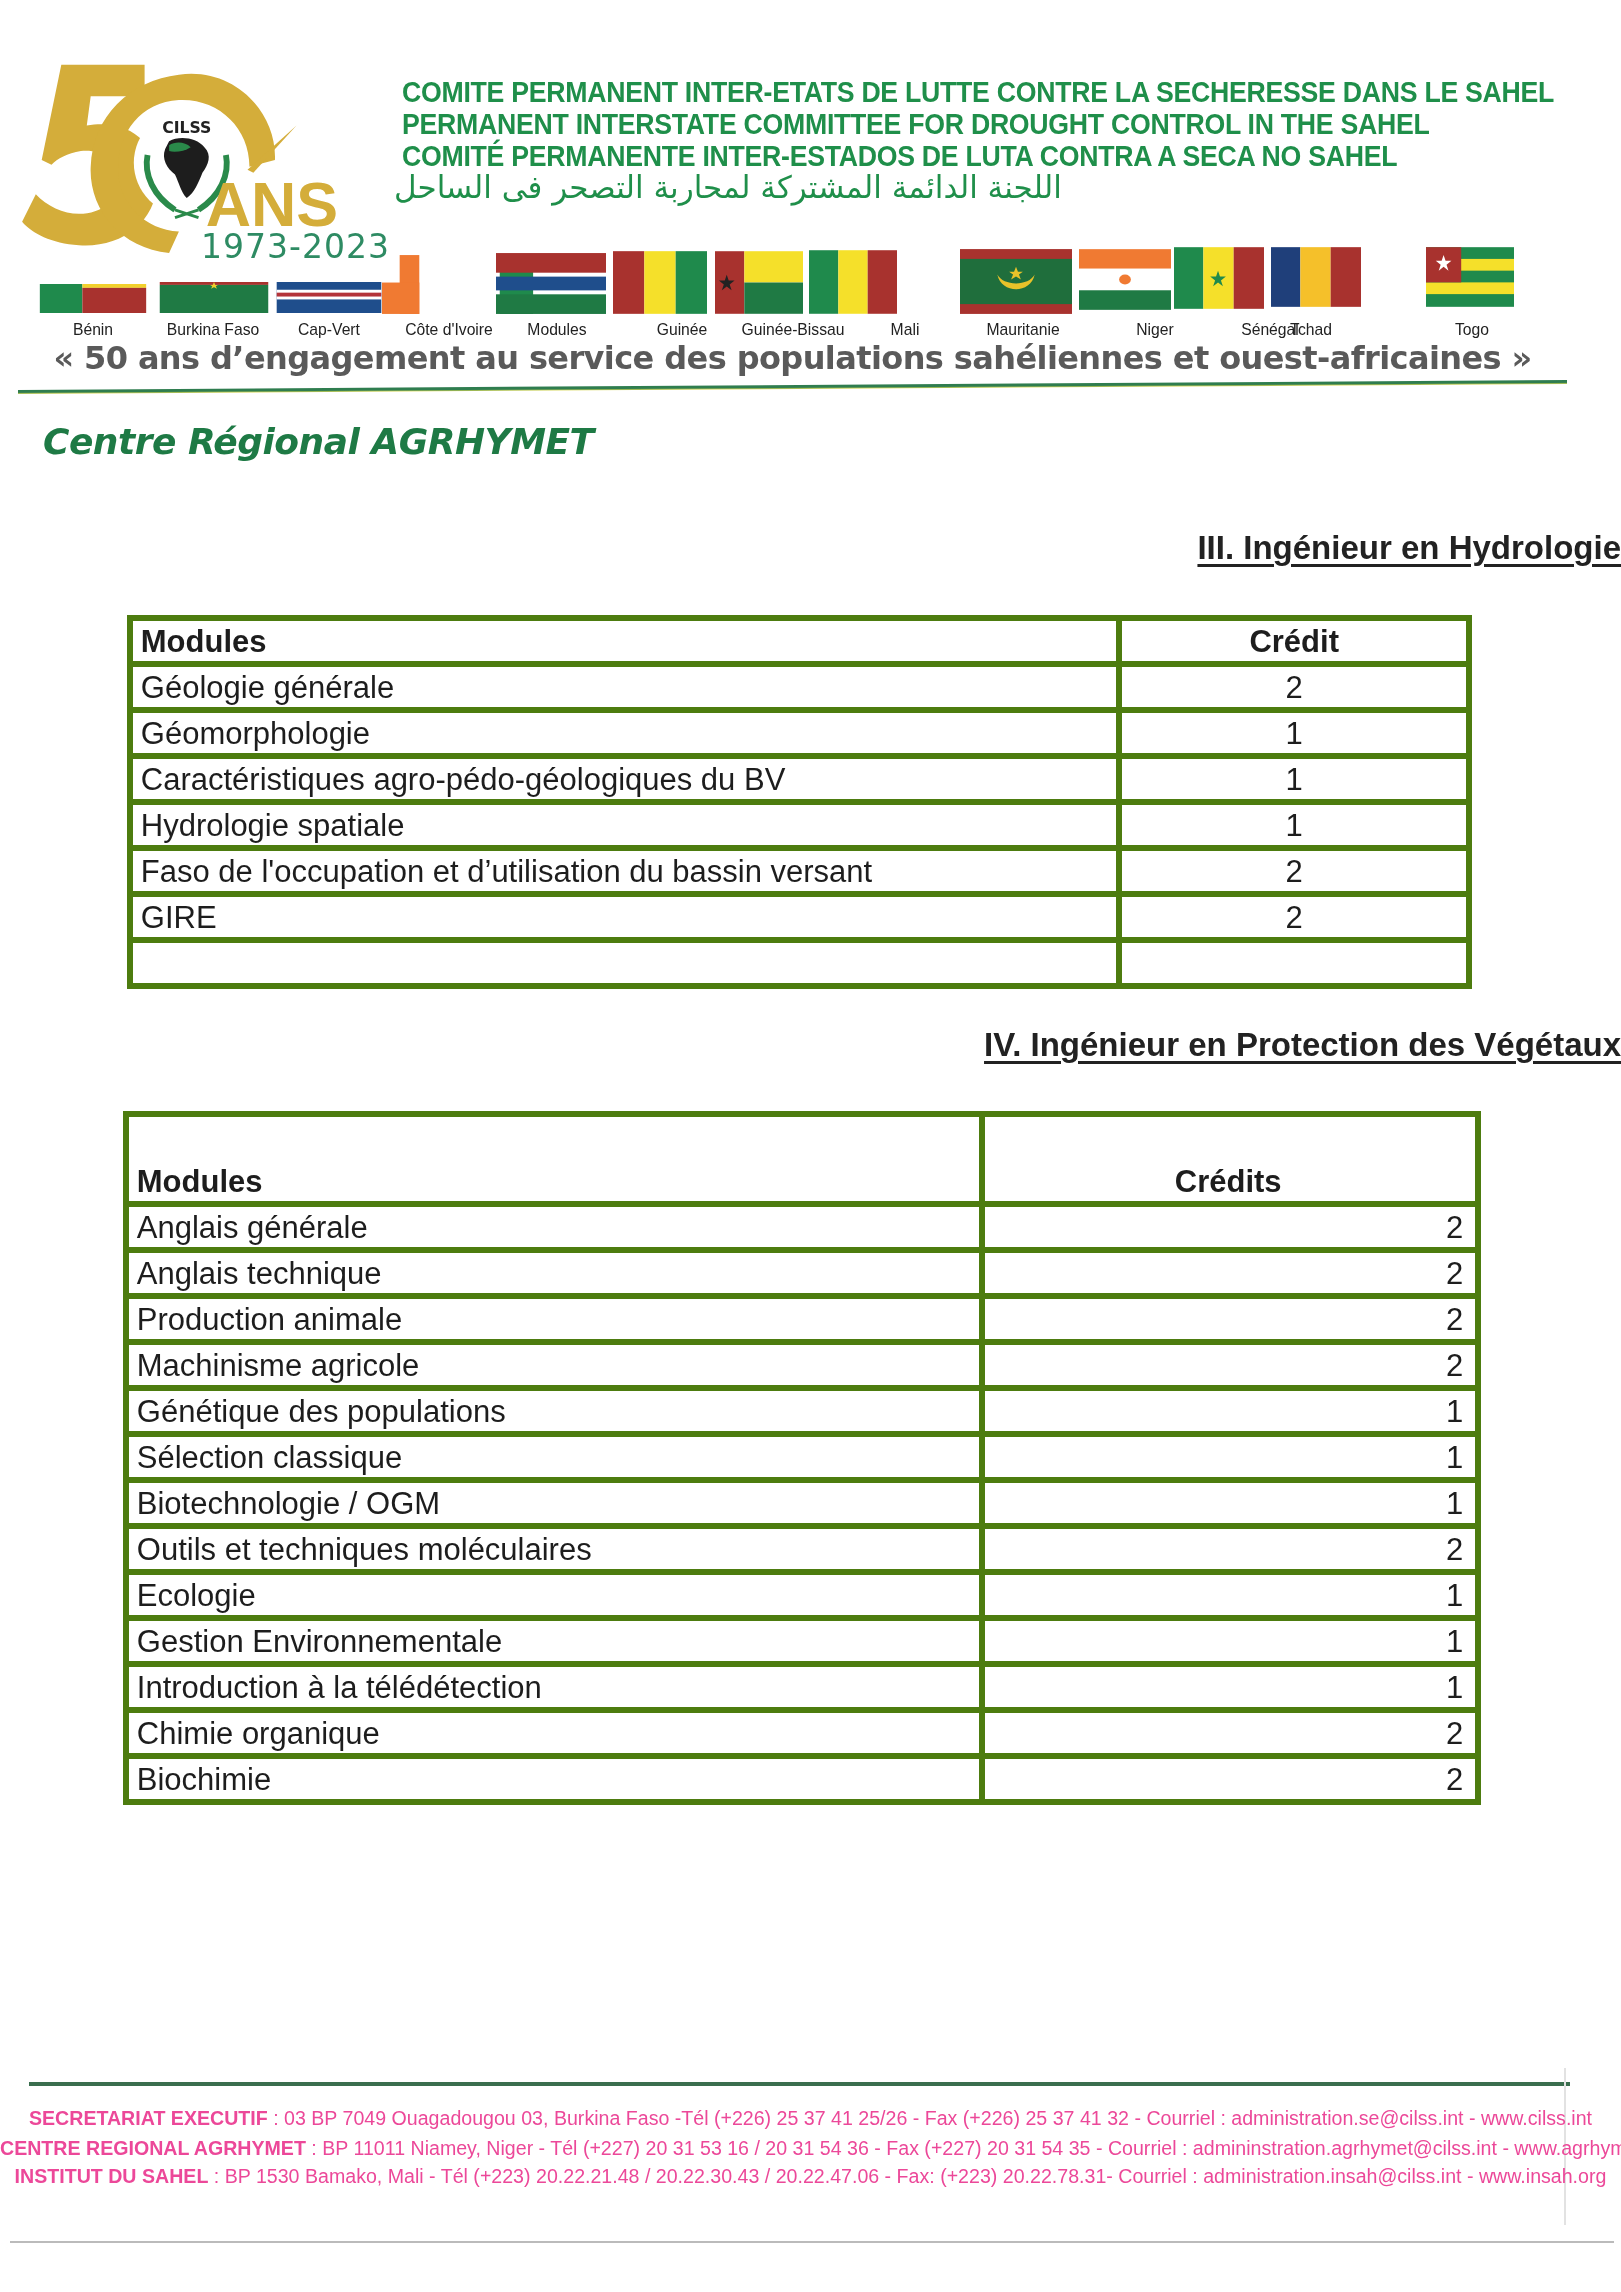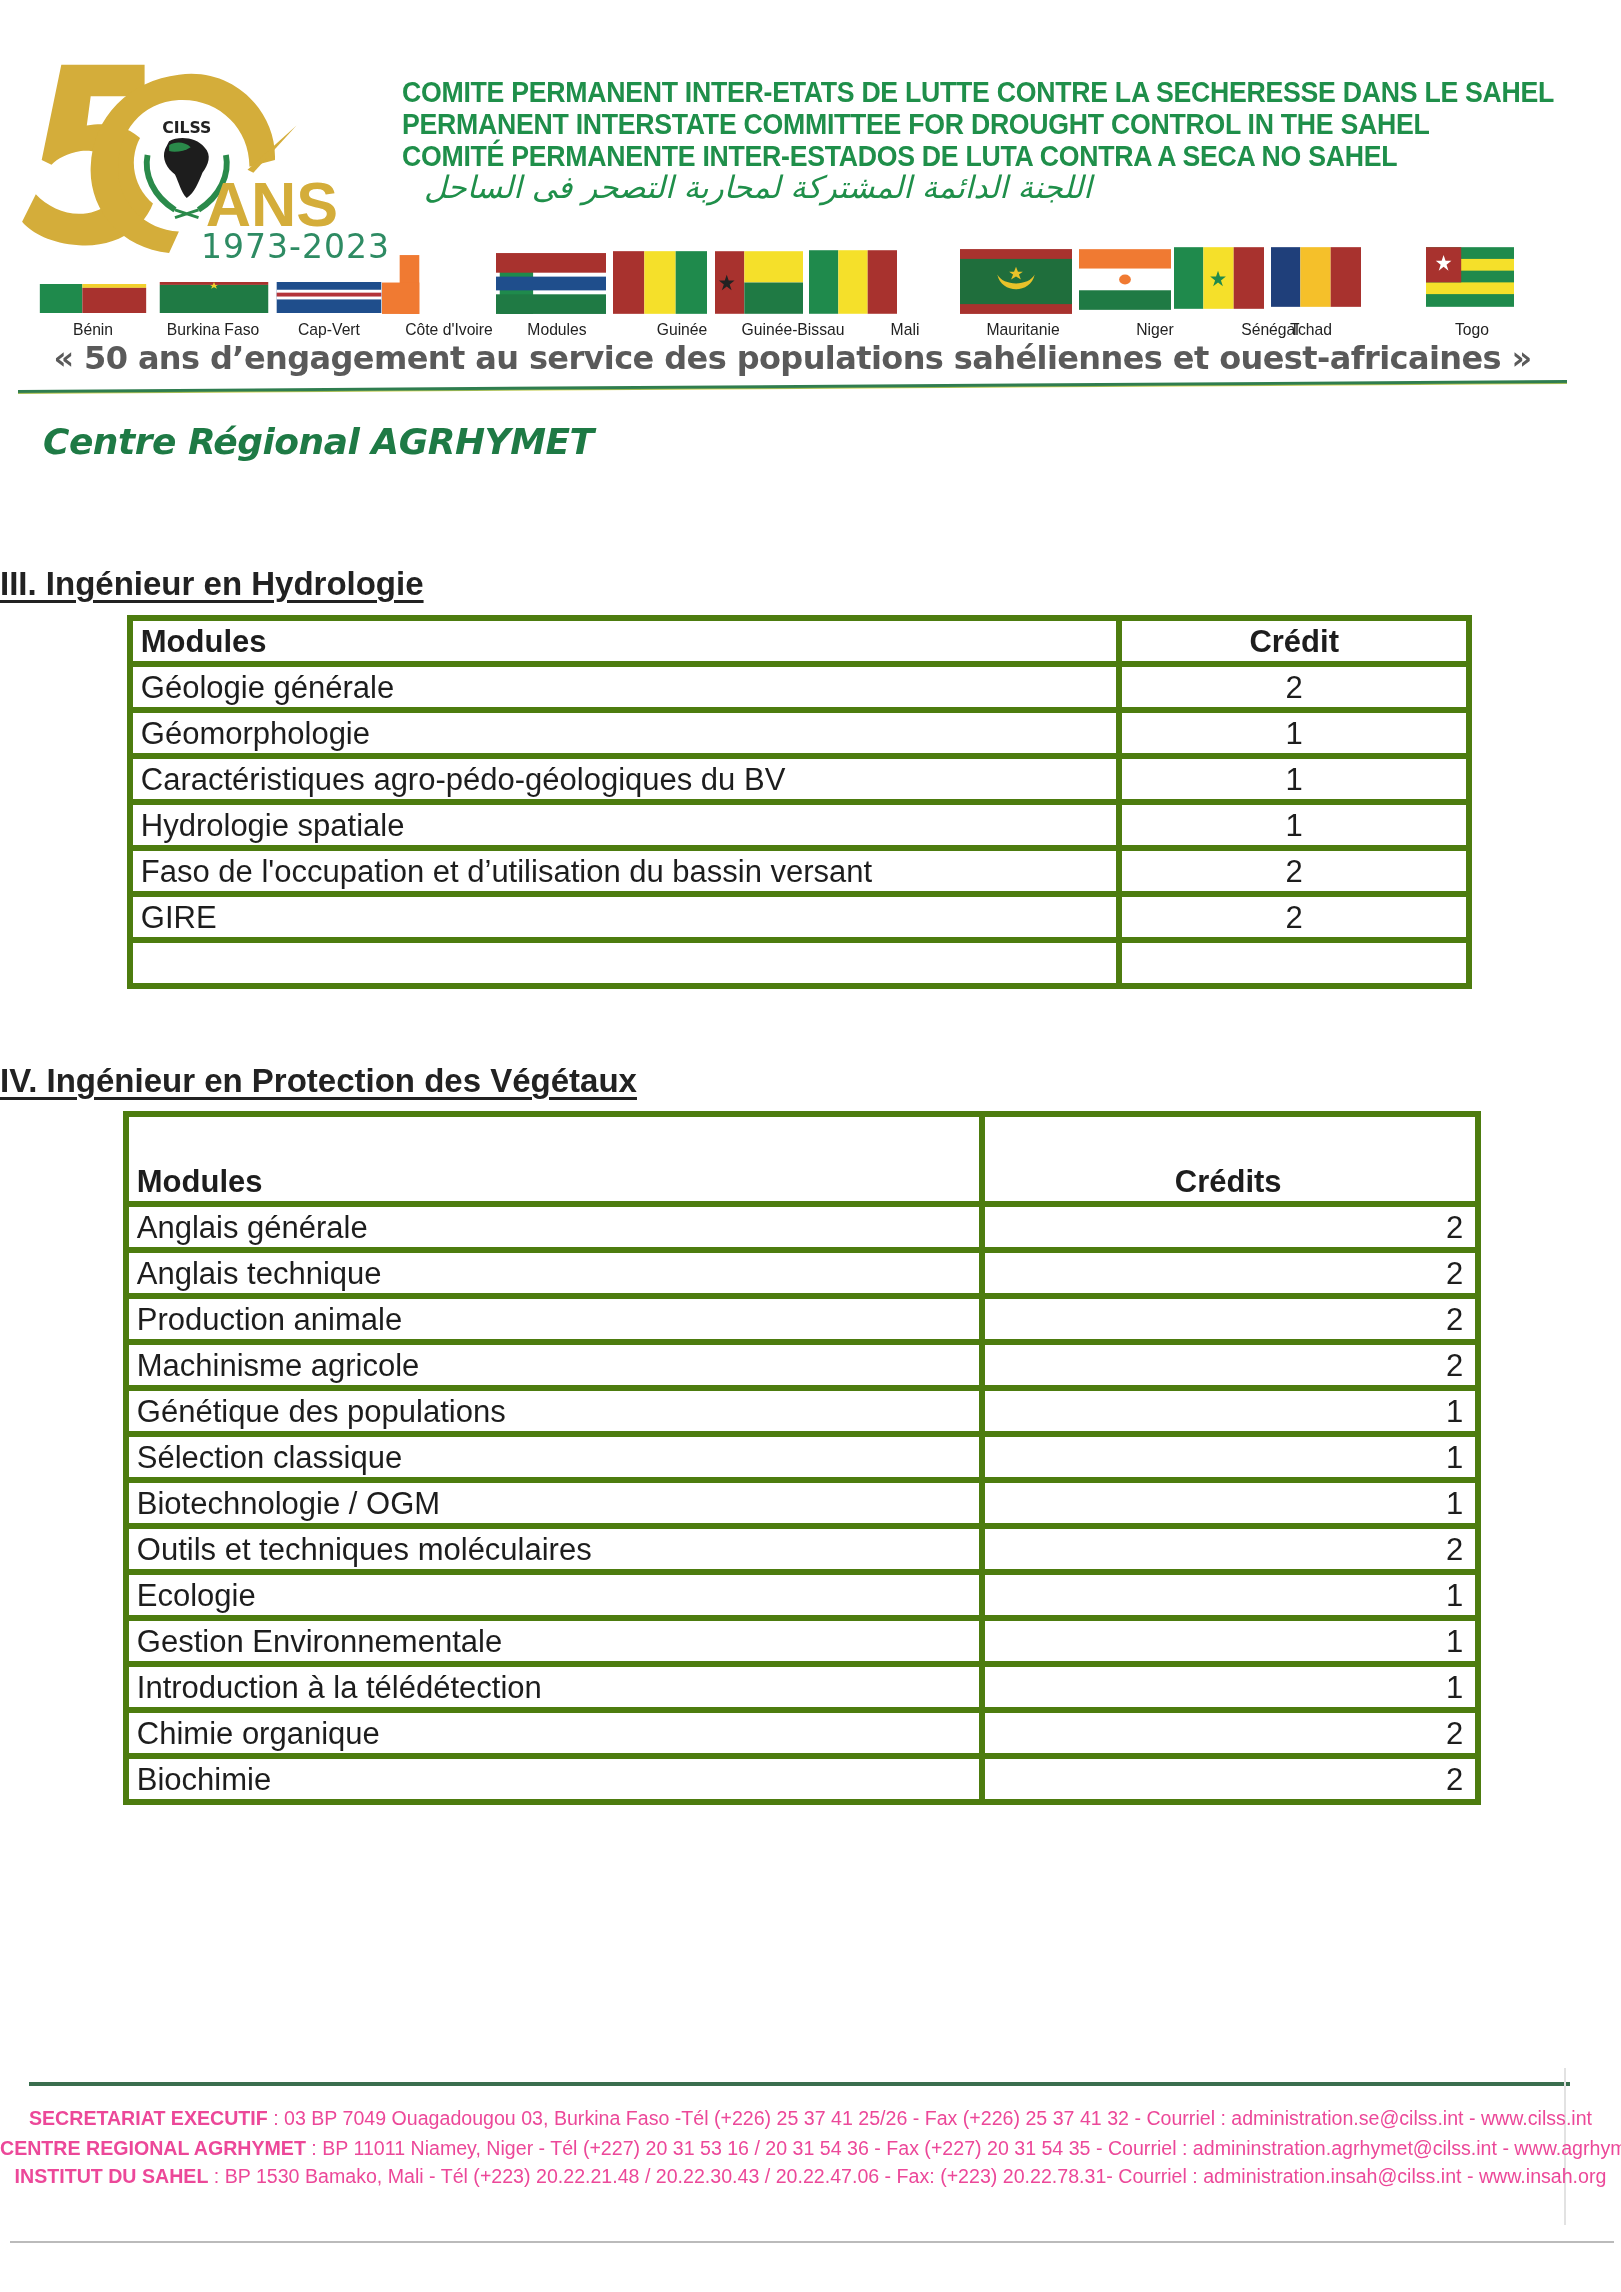--- a/index.html
+++ b/index.html
@@ -8,33 +8,33 @@
 
   
   .logo-50 { left:21.6px; top:57px; width:353px; height:196px; }
   .years { left:201px; top:227px; font-size:33px; color:#2e8b63; letter-spacing:1px; font-family:"DejaVu Sans", sans-serif; }
 
   
   .org { left:402px; font-weight:bold; color:#1f8f4a; font-size:29px; white-space:nowrap; letter-spacing:-0.3px; transform-origin:left top; }
   .org1 { top:76px; transform:scaleX(0.92); }
   .org2 { top:108px; transform:scaleX(0.92); }
   .org3 { top:140px; transform:scaleX(0.92); }
-  .org-ar { top:169px; left:424px; font-size:31px; color:#1f8f4a; direction:rtl; font-family:"DejaVu Sans", sans-serif;font-style:italic; }
+  .org-ar { top:169px; left:394px; font-size:31px; color:#1f8f4a; direction:rtl; font-family:"DejaVu Sans", sans-serif; }
 
   
   .flags { left:39px; top:243px; width:1529px; height:98px; }
   .flag { position:absolute; top:0; height:69px; }
   .flag-label { position:absolute; top:78px; font-size:15.7px; color:#222; white-space:nowrap; transform:translateX(-50%); }
 
   .slogan { left:0; width:1585px; top:339px; text-align:center; font-size:32px; font-weight:bold; color:#5a5a5a; font-family:"DejaVu Sans", sans-serif; letter-spacing:-0.6px; }
   .rule-top { left:17.6px; top:385px; width:1549px; height:3.9px; background:linear-gradient(#2f7d4f, #2f7d4f 60%, #d8d85a); transform:rotate(-0.37deg); }
 
   .centre { left:43px; top:421px; font-size:36px; font-weight:bold; font-style:italic; color:#1e7a45; font-family:"DejaVu Sans", sans-serif; letter-spacing:-0.5px; }
 
-  .sec-title { left:0; width:1621px; text-align:left; font-size:33px; font-weight:bold; color:#222;margin-top:36px; }
+  .sec-title { left:0; width:1621px; text-align:right; font-size:33px; font-weight:bold; color:#222; }
   .sec-title span { text-decoration:underline; text-decoration-thickness:2.9px; text-underline-offset:4.9px; }
   .t1-title { top:529px; }
   .t2-title { top:1026px; }
 
   table { position:absolute; border-collapse:collapse; }
   td, th { border:6px solid #4d7c0f; padding:0 7.8px; font-size:31px; font-weight:normal; vertical-align:bottom; color:#1d1d1d; }
   th { font-weight:bold; text-align:left; }
   .t1 { left:127px; top:615px; width:1345px; }
   .t1 td, .t1 th { height:40px; line-height:39px; }
   .t1 .c2 { width:328px; text-align:center; }

